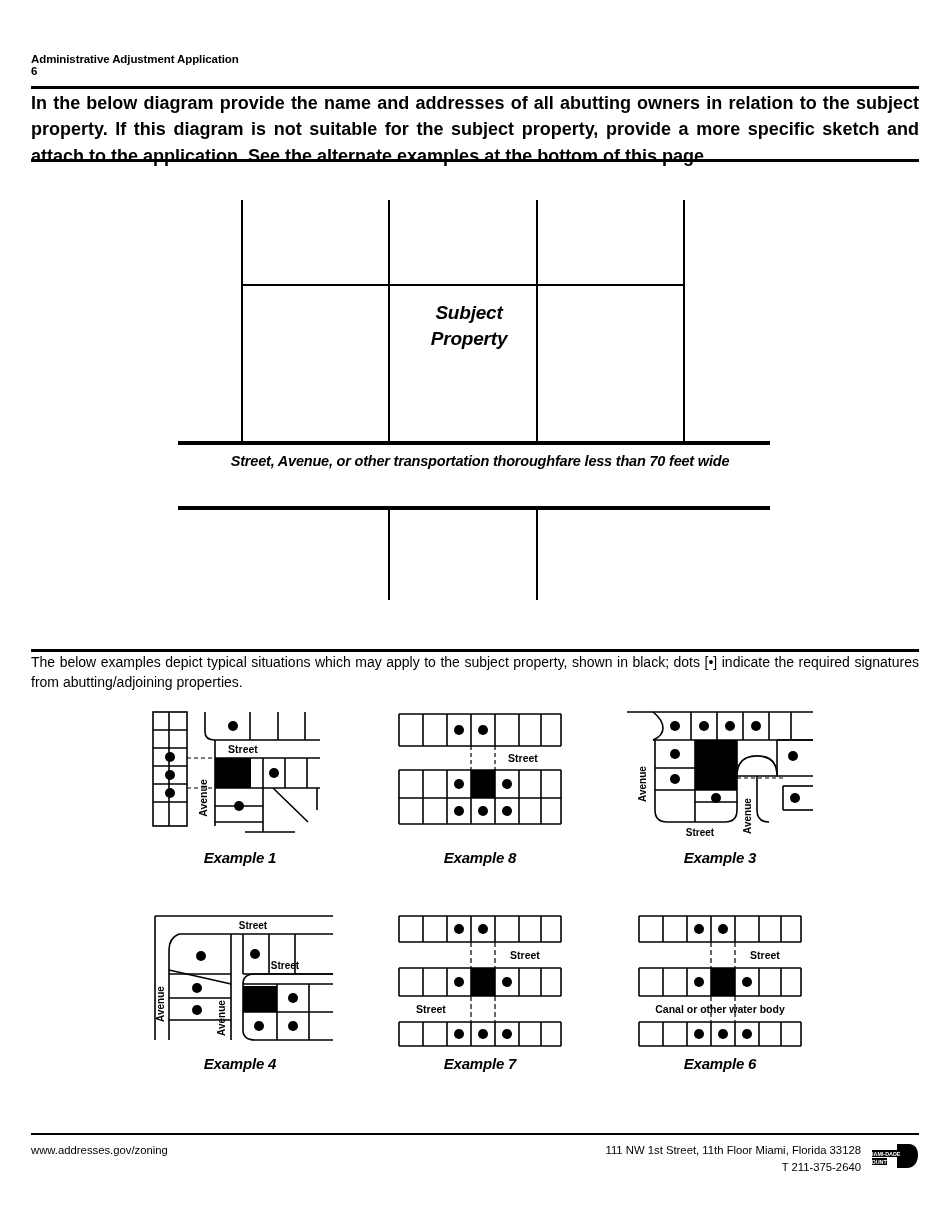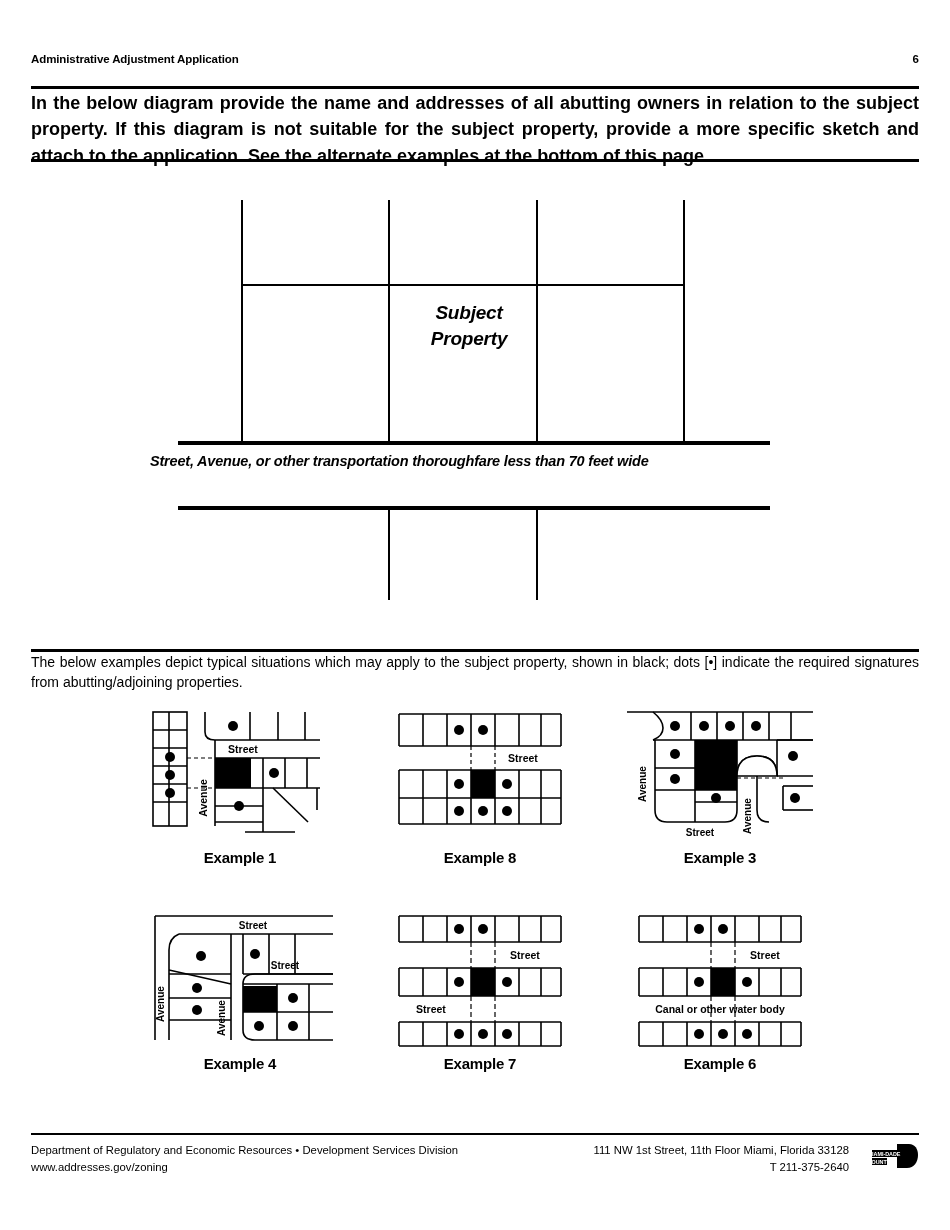--- a/index.html
+++ b/index.html
@@ -18,20 +18,21 @@
 
   
   .page-header {
     position: absolute;
     left: 31px;
     top: 53px;
     width: 888px;
     display: flex;
     justify-content: space-between;
     align-items: baseline;
+    flex-direction: column;
   }
   .page-header .doc-title {
     font-size: 11.5px;
     font-weight: bold;
     letter-spacing: -0.1px;
   }
   .page-header .page-number {
     font-size: 11.5px;
     font-weight: bold;
   }
@@ -95,20 +96,21 @@
     font-weight: bold;
     line-height: 1.35;
     letter-spacing: -0.2px;
   }
 
   .thoroughfare-caption {
     position: absolute;
     left: 150px;
     top: 453px;
     width: 660px;
+    text-align: center;
     font-size: 14.5px;
     font-style: italic;
     font-weight: bold;
     letter-spacing: -0.2px;
   }
 
   
   .lower-diagram {
     position: absolute;
     left: 0;
@@ -147,20 +149,21 @@
   }
   .example-art {
     width: 190px;
     height: 136px;
     position: relative;
   }
   .example-art svg { display: block; }
   .example-caption {
     margin-top: 7px;
     font-size: 15px;
+    font-style: italic;
     font-weight: bold;
     letter-spacing: -0.2px;
   }
   .examples-row.row-two { margin-top: 46px; }
 
   
   .footer-rule {
     position: absolute;
     left: 31px;
     top: 1133px;
@@ -177,21 +180,21 @@
     justify-content: space-between;
     align-items: flex-start;
   }
   .footer-left {
     font-size: 11.3px;
     line-height: 1.5;
   }
   .footer-right-wrap {
     display: flex;
     align-items: flex-start;
-    gap: 22px;
+    gap: 10px;
   }
   .footer-right {
     font-size: 11.3px;
     line-height: 1.5;
     text-align: right;
   }
   .county-logo {
     width: 48px;
     height: 26px;
     position: relative;
@@ -627,21 +630,20 @@
         </svg>
       </div>
       <div class="example-caption">Example 6</div>
     </div>
   </div>
 </div>
 
 <div class="footer-rule"></div>
 <div class="footer">
   <div class="footer-left">
-    <div>Department of Regulatory and Economic Resources • Development Services Division</div>
     <div>www.addresses.gov/zoning</div>
   </div>
   <div class="footer-right-wrap">
     <div class="footer-right">
       <div>111 NW 1st Street, 11th Floor Miami, Florida 33128</div>
       <div>T 211-375-2640</div>
     </div>
     <div class="county-logo">
       <svg width="48" height="26" viewBox="0 0 48 26" xmlns="http://www.w3.org/2000/svg">
         <path d="M26 1 L38 1 C44 1 47 6 47 12 C47 19 43 25 36 25 L26 25 Z" fill="#000"></path>

